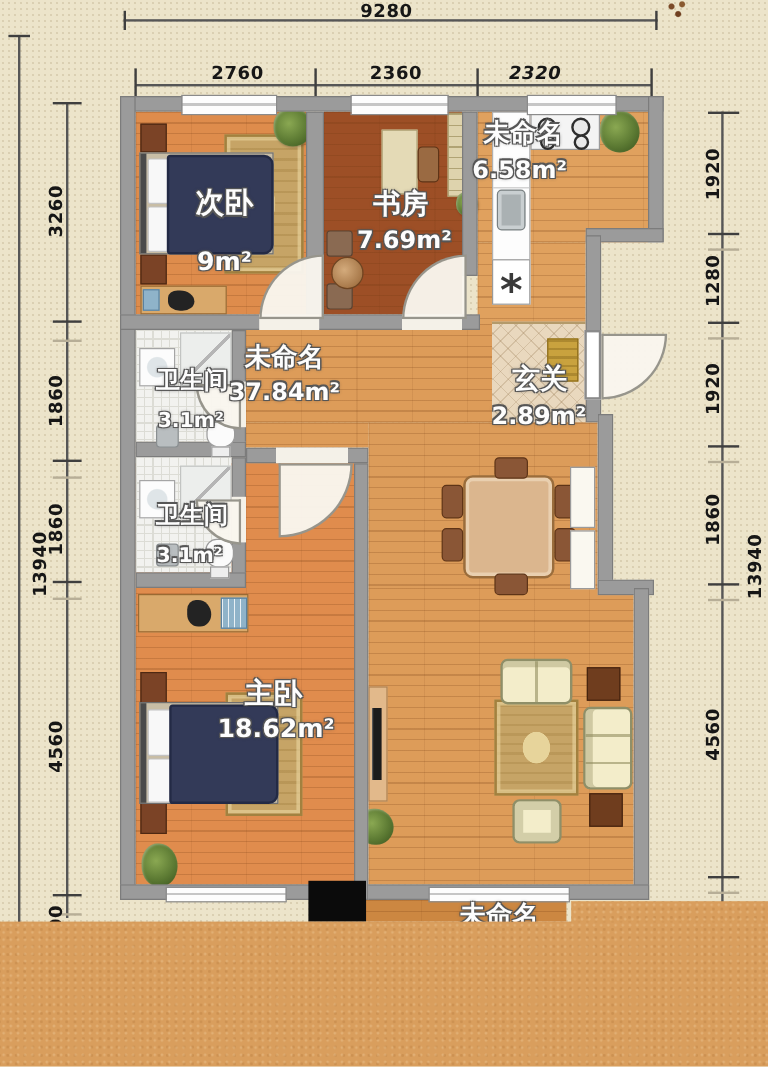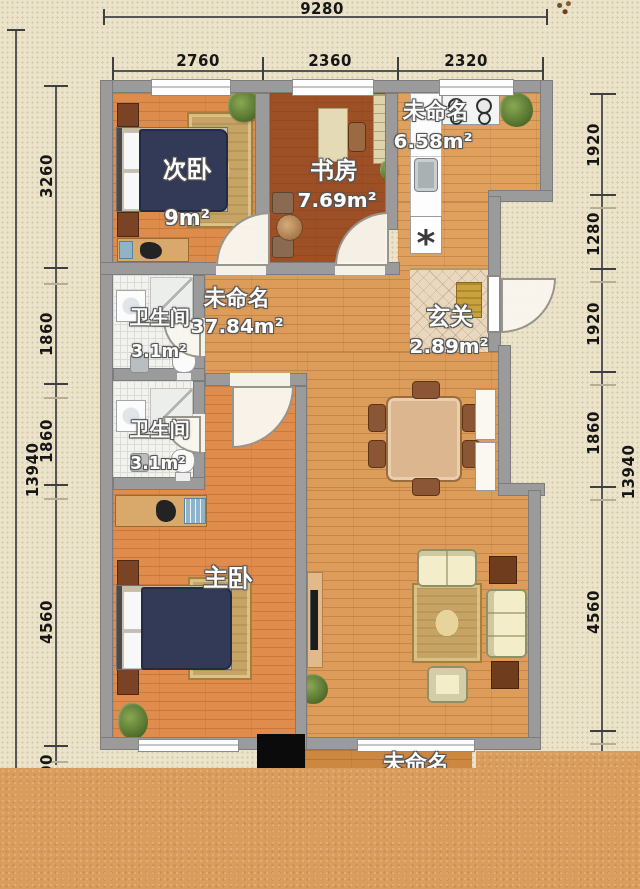--- a/index.html
+++ b/index.html
@@ -68,21 +68,21 @@
   <div class="tick" style="left:546px;top:9px;width:2px;height:16px;"></div>
   <div class="dim dimh" style="left:322px;top:9px;">9280</div>
 
   <div class="dline" style="left:113px;top:70px;width:430px;height:2px;"></div>
   <div class="tick" style="left:112px;top:57px;width:2px;height:28px;"></div>
   <div class="tick" style="left:262px;top:57px;width:2px;height:28px;"></div>
   <div class="tick" style="left:397px;top:57px;width:2px;height:28px;"></div>
   <div class="tick" style="left:542px;top:57px;width:2px;height:28px;"></div>
   <div class="dim dimh" style="left:188px;top:61px;margin-left:10px;">2760</div>
   <div class="dim dimh" style="left:330px;top:61px;">2360</div>
-  <div class="dim dimh" style="left:466px;top:61px;">2320</div>
+  <div class="dim dimh" style="left:446px;top:61px;font-style:italic;">2320</div>
 
   <div class="dline" style="left:15px;top:30px;width:2px;height:740px;"></div>
   <div class="tick" style="left:7px;top:29px;width:18px;height:2px;"></div>
   <div class="dim dimv" style="left:33px;top:470px;">13940</div>
 
   <div class="dline" style="left:55px;top:85px;width:2px;height:680px;"></div>
   <div class="tick" style="left:44px;top:85px;width:24px;height:2px;"></div>
   <div class="tick" style="left:44px;top:267px;width:24px;height:2px;"></div>
   <div class="tick light" style="left:44px;top:283px;width:24px;height:2px;"></div>
   <div class="tick" style="left:44px;top:383px;width:24px;height:2px;"></div>
@@ -263,20 +263,21 @@
   <div class="rlabel" style="left:433px;top:141px;font-size:20px;">6.58m²</div>
   <div class="rlabel" style="left:160px;top:317px;font-size:20px;">卫生间</div>
   <div class="rlabel" style="left:159px;top:351px;font-size:17px;">3.1m²</div>
   <div class="rlabel" style="left:160px;top:429px;font-size:20px;">卫生间</div>
   <div class="rlabel" style="left:158px;top:463px;font-size:17px;">3.1m²</div>
   <div class="rlabel" style="left:237px;top:298px;font-size:22px;">未命名</div>
   <div class="rlabel" style="left:237px;top:326px;font-size:20px;">37.84m²</div>
   <div class="rlabel" style="left:450px;top:316px;font-size:23px;">玄关</div>
   <div class="rlabel" style="left:449px;top:346px;font-size:20px;">2.89m²</div>
   <div class="rlabel" style="left:228px;top:578px;font-size:24px;">主卧</div>
+  <div class="rlabel" style="left:230px;top:607px;font-size:21px;">18.62m²</div>
   <div class="rlabel" style="left:416px;top:763px;font-size:22px;">未命名</div>
 
   <div class="abs" style="left:257px;top:734px;width:48px;height:34px;background:#0b0b0b;z-index:7;"></div>
 
   <div class="overlay" style="left:476px;top:751px;width:164px;height:18px;"></div>
   <div class="overlay" style="left:0;top:768px;width:640px;height:121px;"></div>
 
 </div>
 
 </body></html>

